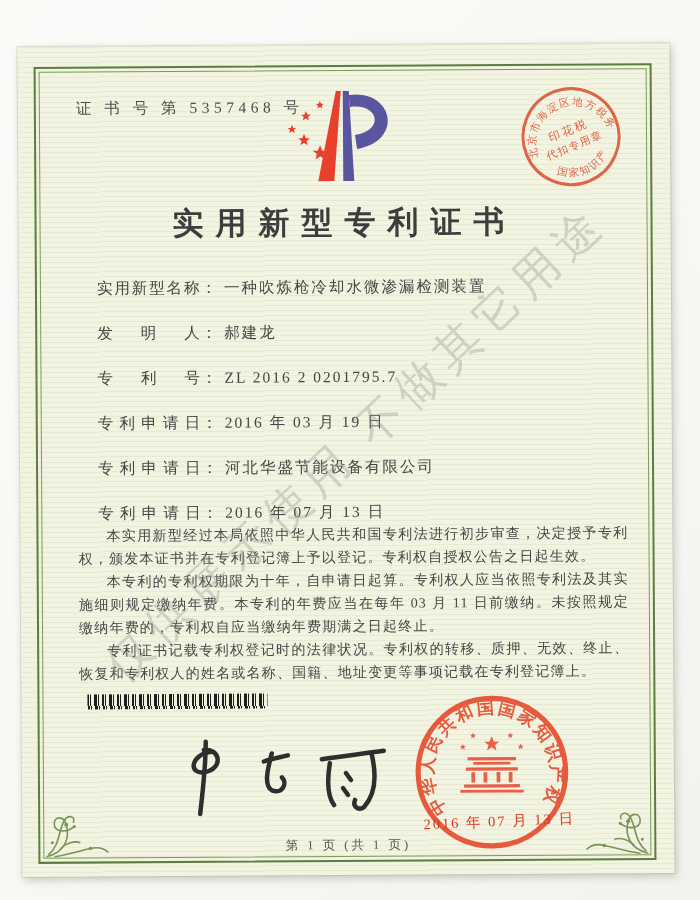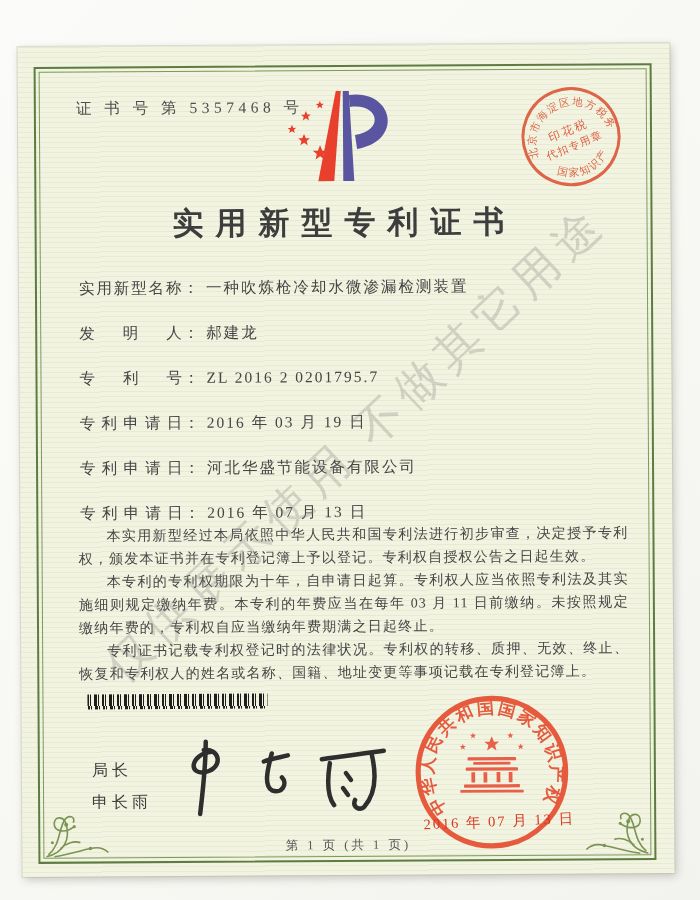--- a/index.html
+++ b/index.html
@@ -31,20 +31,21 @@
   .logo{position:absolute;left:255px;top:38px;width:150px;height:104px;}
   .title{
     position:absolute;left:0;top:157px;width:100%;text-align:center;
     font-size:31px;font-weight:600;letter-spacing:12px;color:#3d3d3d;
   }
   .fields{position:absolute;left:60px;top:232px;right:50px;}
   .field-row{height:45px;font-size:15.5px;color:#454545;letter-spacing:1.5px;}
   .field-label{
     display:inline-block;width:104px;text-align:justify;text-align-last:justify;
     vertical-align:top;
+    margin-left:18px;
   }
   .field-colon{display:inline-block;margin-right:6px;}
   .field-value{letter-spacing:2px;}
   .paragraphs{position:absolute;left:58px;top:478px;right:44px;}
   .paragraphs p{
     margin:0;font-size:14px;line-height:23px;letter-spacing:1.2px;
     color:#474747;text-align:justify;text-indent:2em;
   }
   .barcode{
     position:absolute;left:66px;top:648px;width:180px;height:15px;
@@ -157,24 +158,20 @@
   </div>
 
   <div class="paragraphs">
     <p>本实用新型经过本局依照中华人民共和国专利法进行初步审查，决定授予专利权，颁发本证书并在专利登记簿上予以登记。专利权自授权公告之日起生效。</p>
     <p>本专利的专利权期限为十年，自申请日起算。专利权人应当依照专利法及其实施细则规定缴纳年费。本专利的年费应当在每年 03 月 11 日前缴纳。未按照规定缴纳年费的，专利权自应当缴纳年费期满之日起终止。</p>
     <p>专利证书记载专利权登记时的法律状况。专利权的转移、质押、无效、终止、恢复和专利权人的姓名或名称、国籍、地址变更等事项记载在专利登记簿上。</p>
   </div>
 
   <div class="barcode"></div>
 
-  <div class="signer">
-    <div>局长</div>
-    <div>申长雨</div>
-  </div>
 
   <svg class="signature" viewBox="0 0 240 95" aria-label="申长雨">
     <g fill="none" stroke="#2e2e2e" stroke-width="4.5" stroke-linecap="round">
       <path d="M40,18 C18,20 16,42 34,38 C52,34 48,14 32,16"></path>
       <path d="M34,8 C34,30 31,56 28,80"></path>
       <path d="M100,20 C95,38 92,52 100,57 C110,61 116,50 110,44"></path>
       <path d="M92,28 C100,25 108,24 116,22"></path>
       <path d="M150,26 C170,23 190,21 212,18"></path>
       <path d="M158,30 C155,48 156,64 162,72"></path>
       <path d="M200,22 C205,44 203,62 192,74 C187,78 180,74 183,67"></path>

